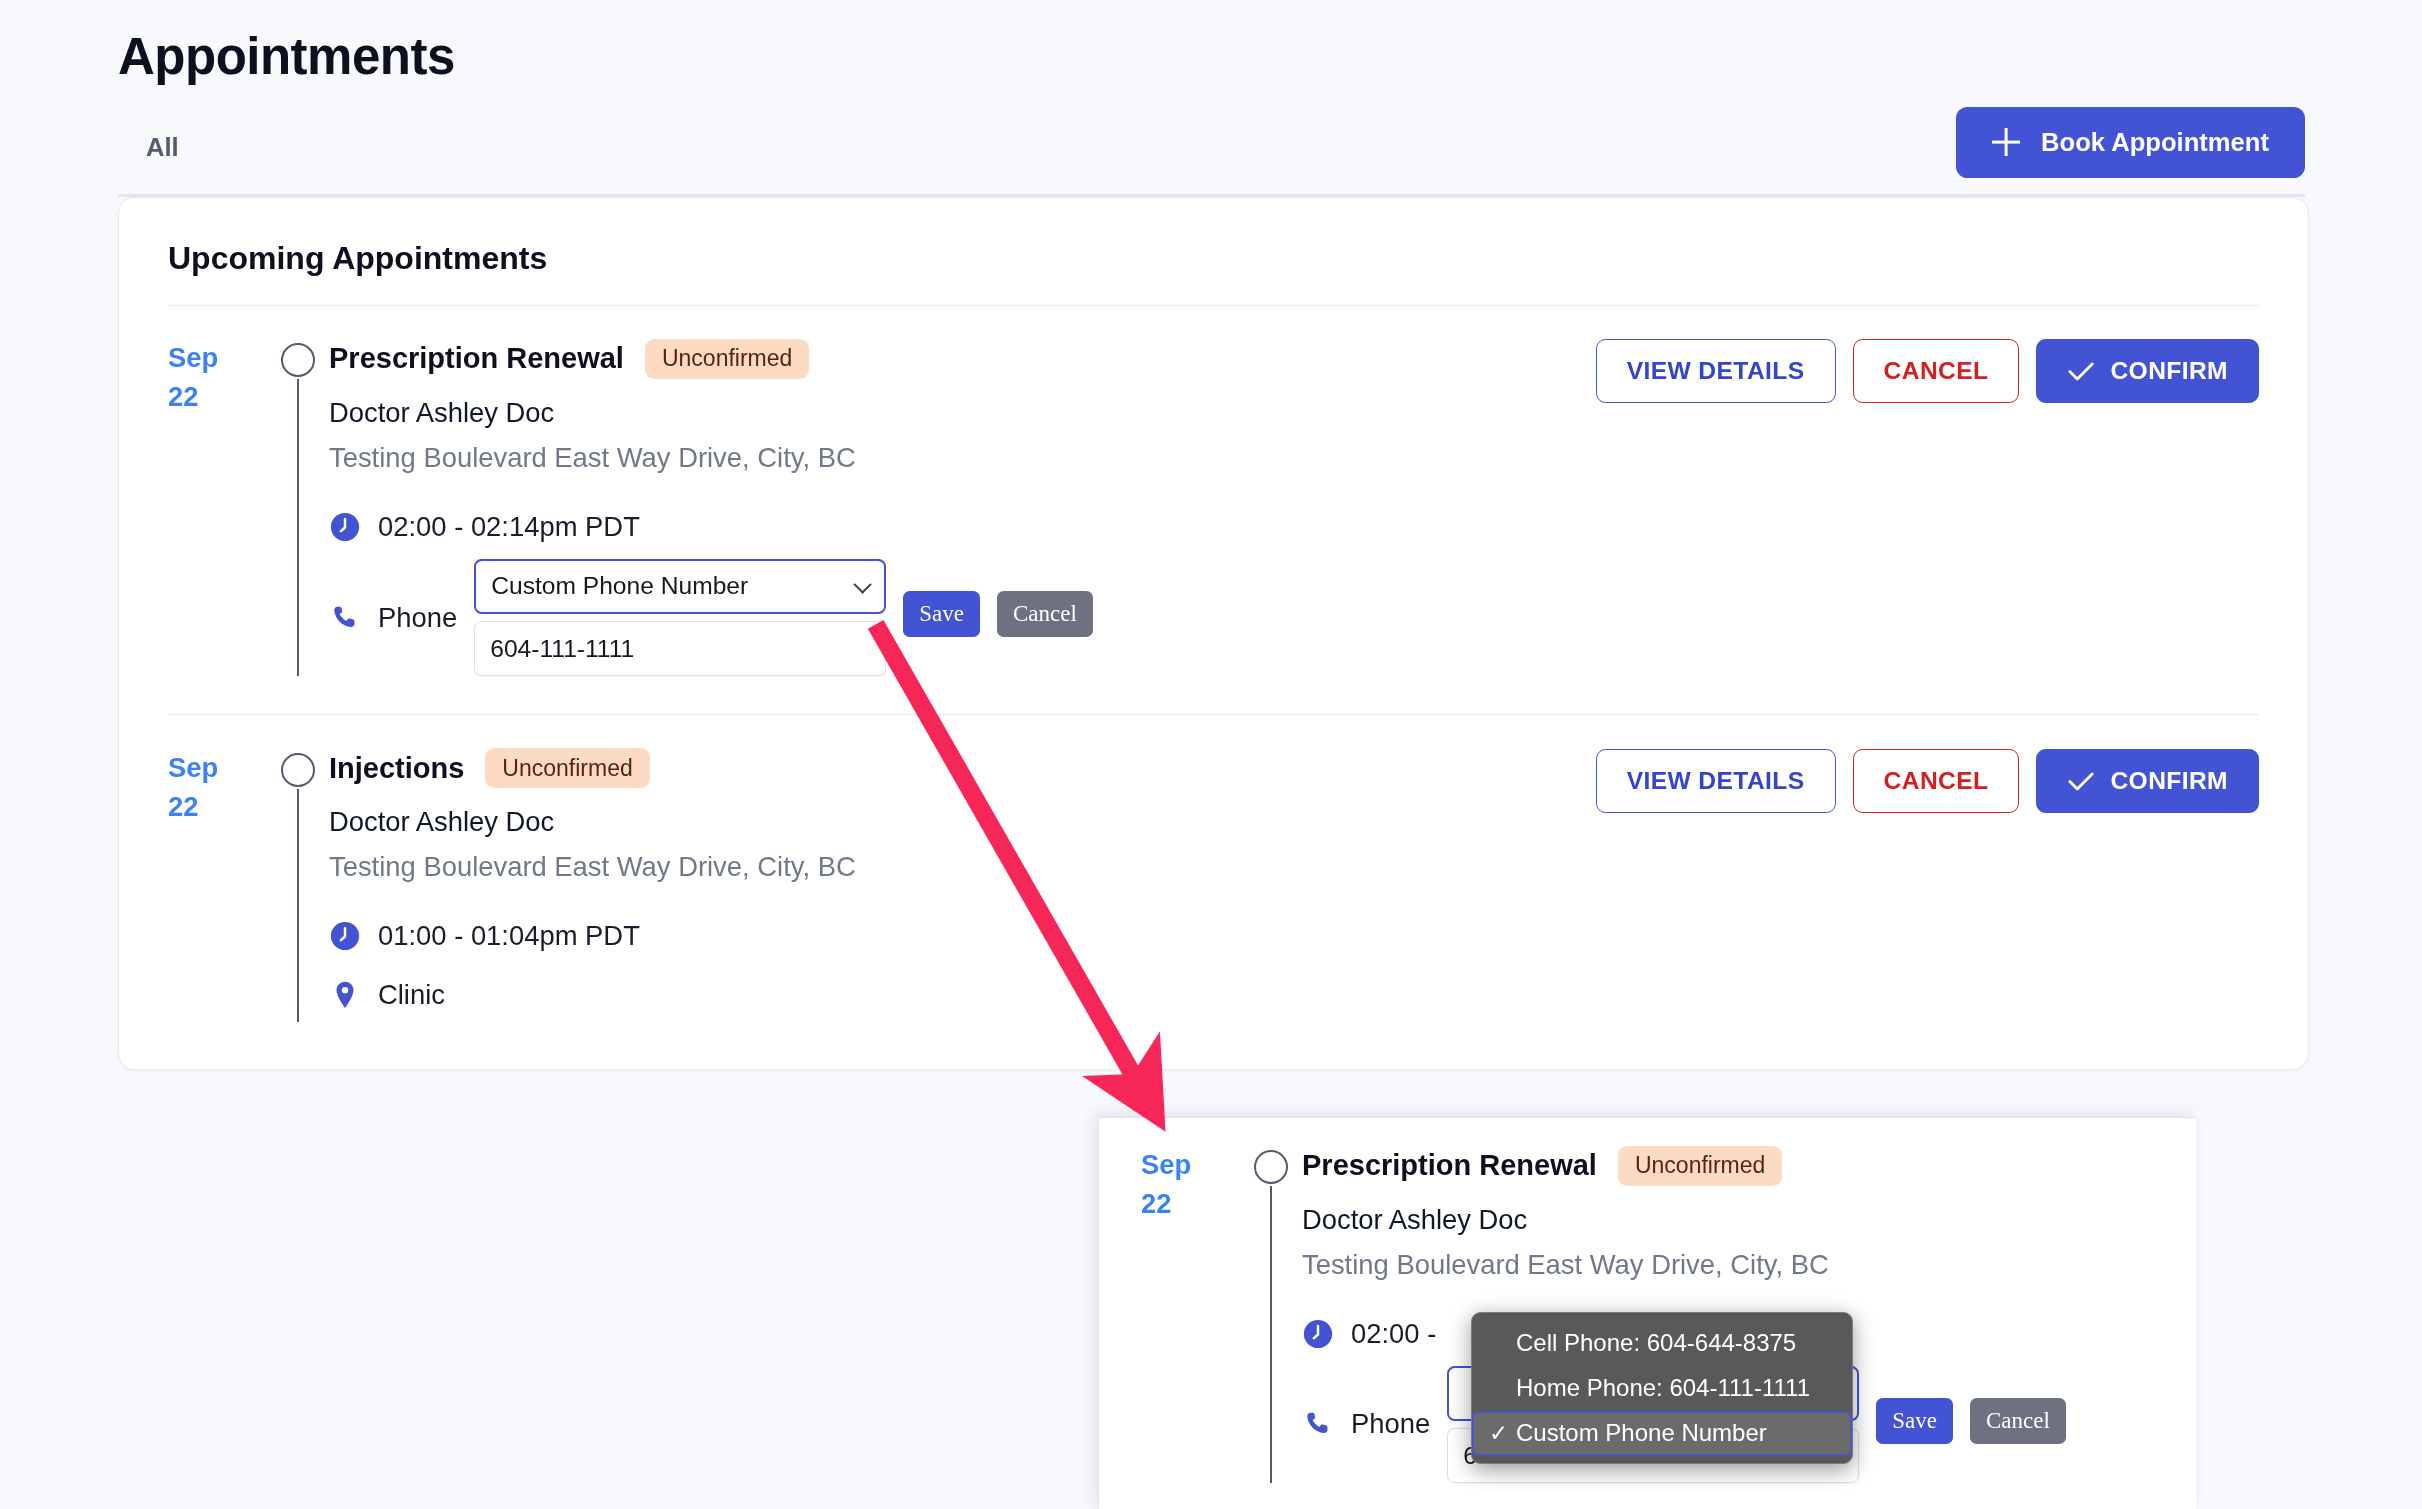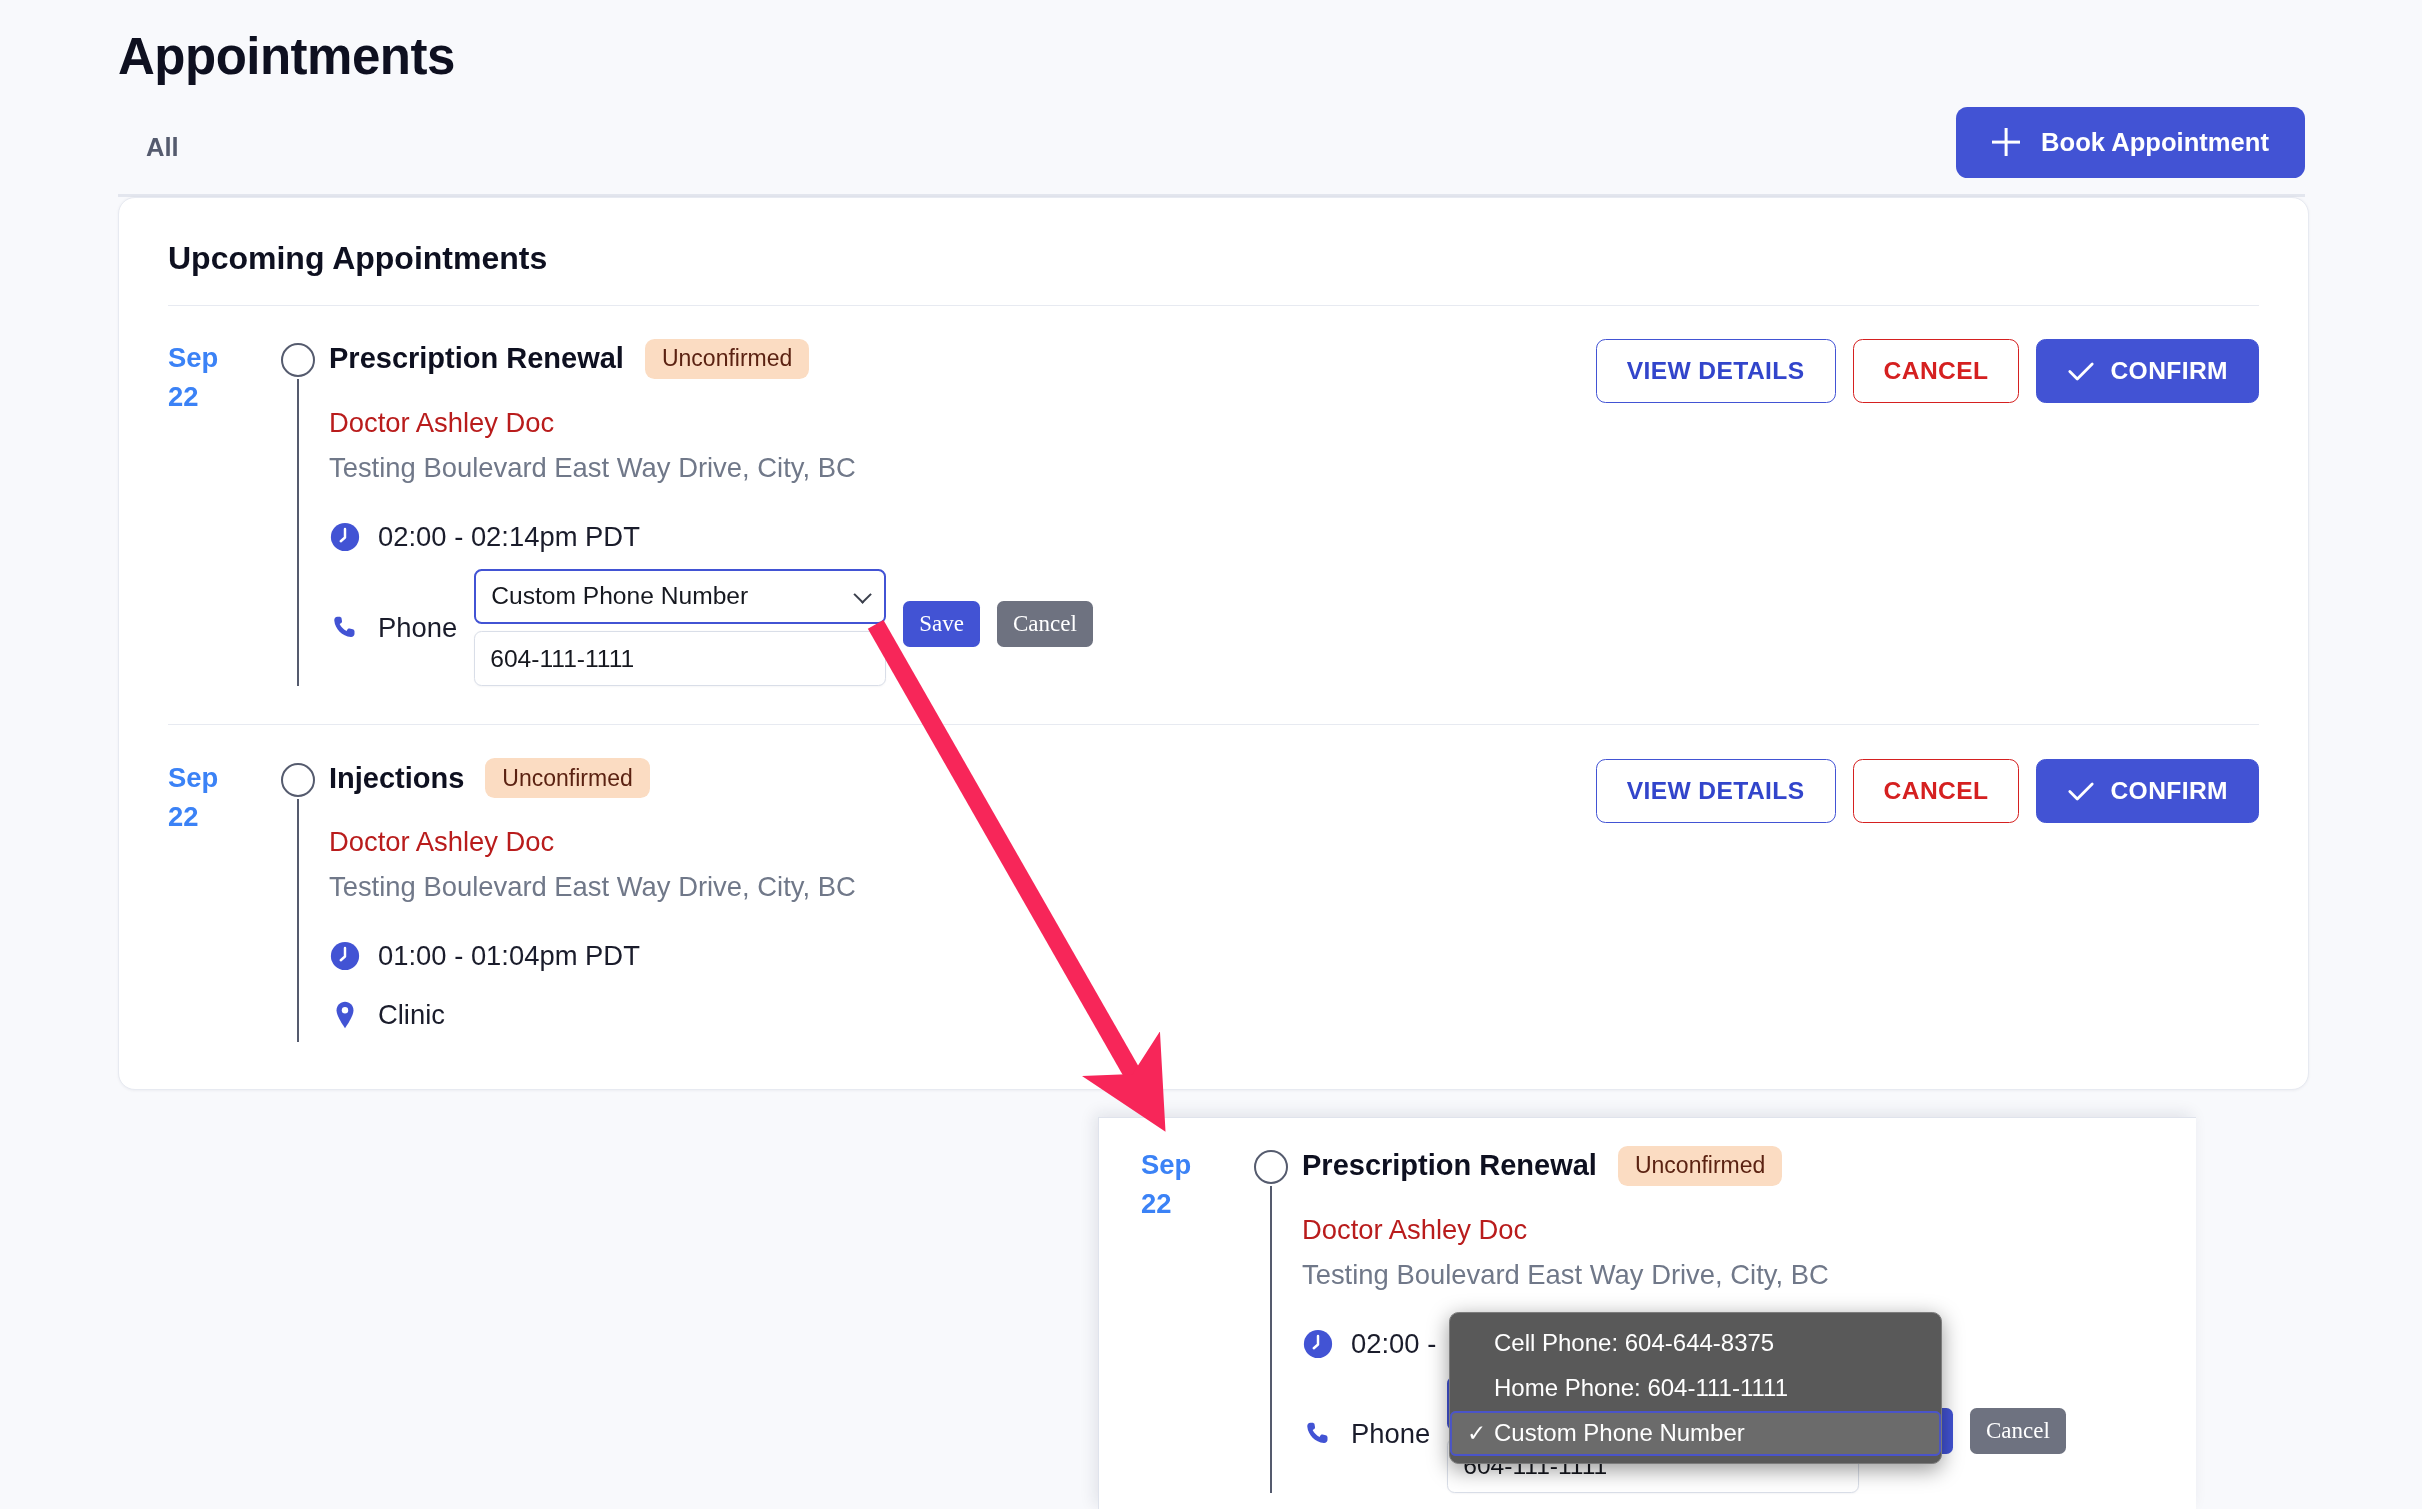--- a/index.html
+++ b/index.html
@@ -212,22 +212,22 @@
     color: #5B2212;
     font-size: 23px;
     border-radius: 9.5px;
     padding: 8.5px 17px;
     line-height: 1;
     white-space: nowrap;
   }
 
   .appt-doctor {
     font-size: 27.4px;
-    color: #b91c1c;
-    margin-top: 27px;
+    color: #0f172a;
+    margin-top: 17px;
   }
 
   .appt-address {
     font-size: 27.4px;
     color: #707889;
     margin-top: 13px;
   }
 
   .meta-list { margin-top: 26.5px; }
 
@@ -370,23 +370,23 @@
 
   .inset .appt {
     padding: 26.5px 0 0 42px;
   }
 
   .inset .appt-date { font-size: 27.4px; }
 
   
   .select-popup {
     position: absolute;
-    left: 350px;
+    left: 372px;
     top: 194px;
-    width: 493px;
+    width: 382px;
     background: #595959;
     border: 0.9px solid #7C7C7C;
     border-radius: 9.5px;
     box-shadow: 0 5.7px 21px rgba(0,0,0,0.40);
     padding: 7.6px 0;
     z-index: 60;
   }
 
   .select-popup-item {
     font-size: 24px;

